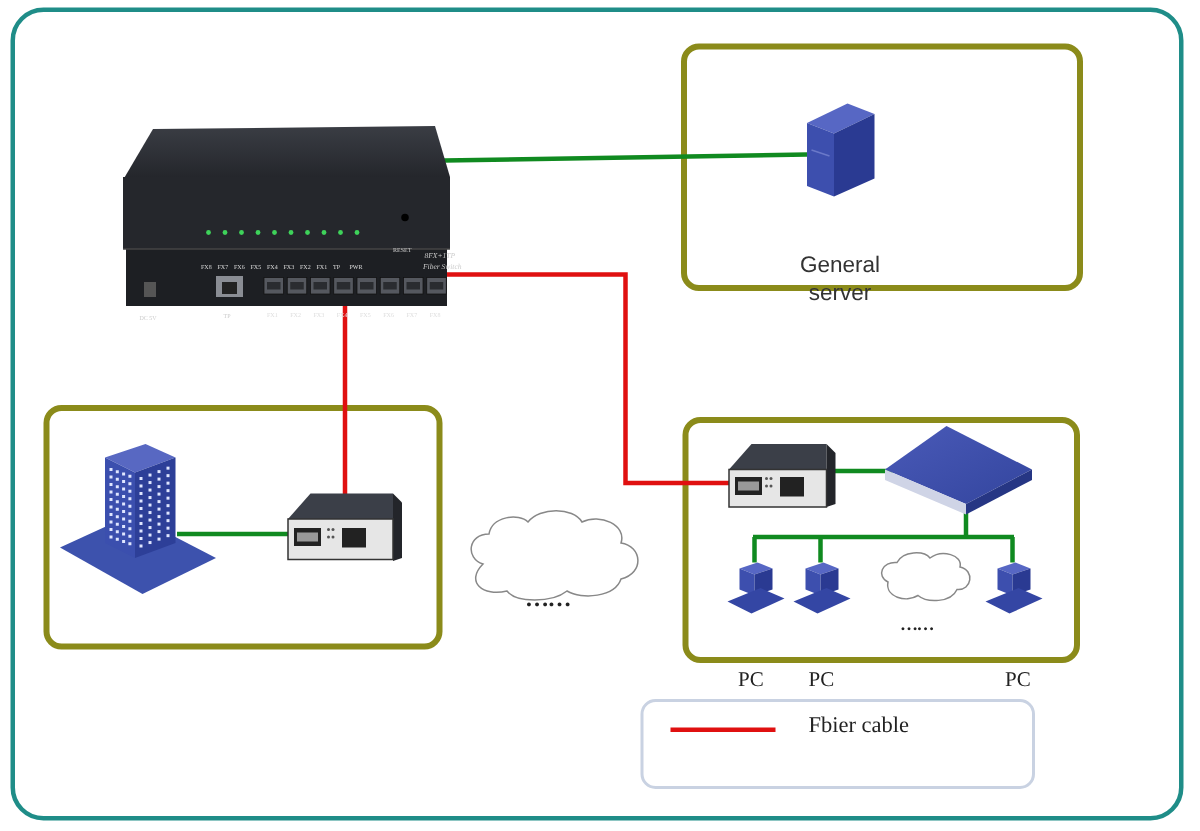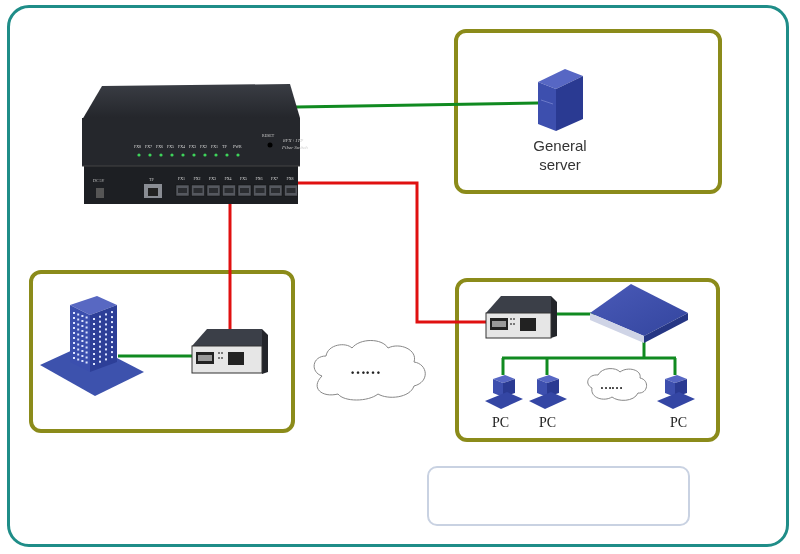--- a/index.html
+++ b/index.html
@@ -1,20 +1,20 @@
 <!DOCTYPE html>
 <html><head>
 <meta charset="utf-8">
 <style>
   html,body{margin:0;padding:0;background:#fff;}
   body{width:800px;height:554px;position:relative;overflow:hidden;font-family:"Liberation Serif",serif;}
   .frame{position:absolute;left:7px;top:5px;width:782px;height:542px;border:3px solid #1f8d88;border-radius:22px;box-sizing:border-box;}
   .zone{position:absolute;border:4px solid #8b8b1a;border-radius:12px;box-sizing:border-box;background:#fff;}
   svg{position:absolute;left:0;top:0;}
-  .lbl{position:absolute;font-size:14px;color:#222;}
+  .lbl{position:absolute;font-size:14px;color:#222;margin-top:31px;}
   .srv-lbl{font-family:"Liberation Sans",sans-serif;font-size:15px;color:#333;text-align:center;line-height:19px;}
   .legend{position:absolute;left:427px;top:466px;width:263px;height:60px;border:2px solid #c9d2e2;border-radius:10px;box-sizing:border-box;background:#fff;}
   .legend .row{position:absolute;left:0;height:20px;width:100%;}
   .legend .line{position:absolute;left:18px;top:9px;width:70px;height:3px;}
   .legend .txt{position:absolute;left:110px;top:0;font-size:15px;color:#222;}
 </style>
 </head>
 <body>
 
 <div class="frame"></div>
@@ -293,13 +293,17 @@
 </div>
 
 <div class="lbl" style="left:350px;top:360px;font-size:16px;font-weight:bold;letter-spacing:-1px;">……</div>
 <div class="lbl" style="left:600px;top:378px;font-size:12px;font-weight:bold;letter-spacing:-1px;">……</div>
 
 <div class="lbl" style="left:492px;top:415px;">PC</div>
 <div class="lbl" style="left:539px;top:415px;">PC</div>
 <div class="lbl" style="left:670px;top:415px;">PC</div>
 
 <div class="legend">
+  <div class="row" style="top:8px;">
+    <div class="line" style="background:#e01010;"></div>
+    <div class="txt">Fbier cable</div>
+  </div>
 </div>
 
 </body></html>

